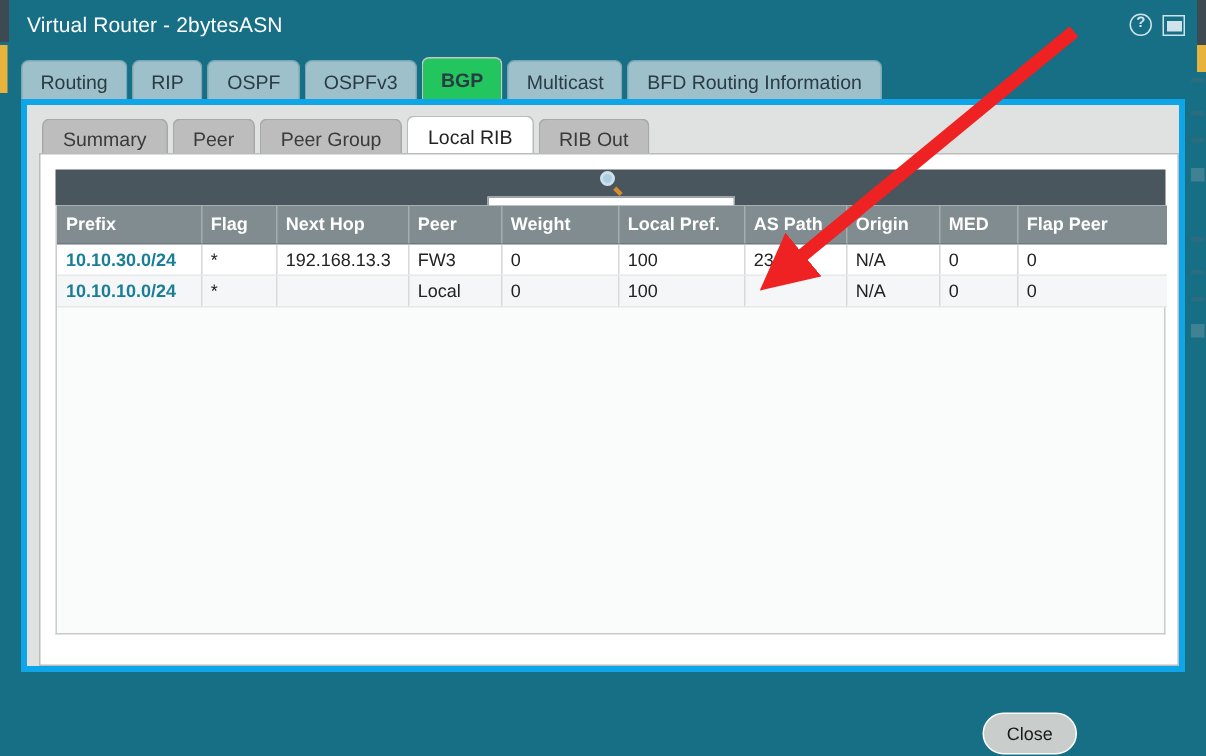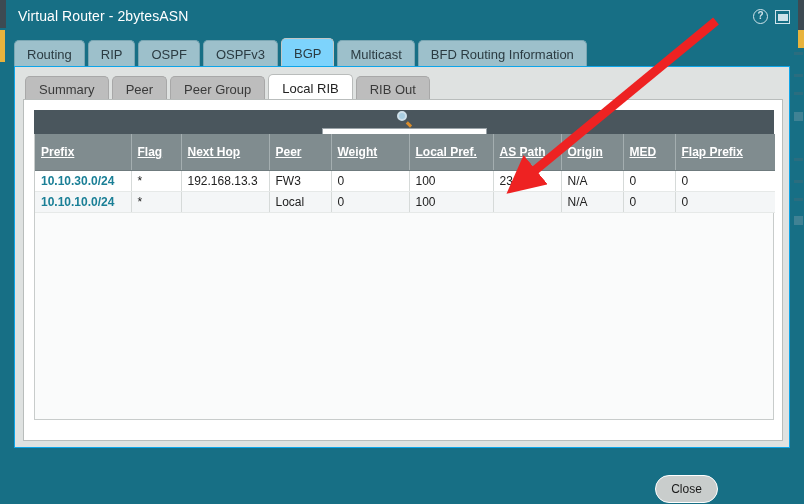--- a/index.html
+++ b/index.html
@@ -101,32 +101,33 @@
     font-size: 13px;
     color: #2b3b42;
     background: #9dc0cb;
     border: 1px solid #7ba7b4;
     border-bottom: none;
     border-radius: 5px 5px 0 0;
     cursor: pointer;
     white-space: nowrap;
   }
   .tab.active {
-    background: #7dd3fc;
+    background: #22c55e;
     border-color: #c3c7c6;
     color: #2b3b42;
     height: 30px;
+    font-weight: bold;
   }
 
   
   #panel {
     position: absolute; left: 14px; top: 66px;
     width: 776px; height: 382px;
     background: #dfe2e1;
-    border: 1px solid #0ea5e9;
+    border: 4px solid #0ea5e9;
   }
 
   
   #subtabs {
     position: absolute; left: 10px; top: 6px;
     height: 28px;
     display: flex; align-items: flex-end;
   }
   .subtab {
     height: 25px; padding: 0 13px;
@@ -228,26 +229,25 @@
     font-size: 12px;
     table-layout: fixed;
   }
   table.rib thead th {
     background: #808c8f;
     color: #ffffff;
     font-weight: bold;
     font-size: 12px;
     text-align: left;
     padding: 4px 6px;
-    height: 36px;
+    height: 25px;
     border-right: 1px solid #a4aeb0;
     border-bottom: 1px solid #6f7b7e;
     white-space: nowrap;
     cursor: pointer;
-    text-decoration: underline;
   }
   table.rib thead th:last-child { border-right: none; }
   table.rib tbody td {
     padding: 3px 6px;
     height: 19px;
     color: #222222;
     border-right: 1px solid #d6dad9;
     border-bottom: 1px solid #e6e9e8;
     white-space: nowrap;
     overflow: hidden;
@@ -390,21 +390,21 @@
               <tr>
                 <th>Prefix</th>
                 <th>Flag</th>
                 <th>Next Hop</th>
                 <th>Peer</th>
                 <th>Weight</th>
                 <th>Local Pref.</th>
                 <th>AS Path</th>
                 <th>Origin</th>
                 <th>MED</th>
-                <th>Flap Prefix</th>
+                <th>Flap Peer</th>
               </tr>
             </thead>
           <tbody>
               <tr>
                 <td class="prefix"><a>10.10.30.0/24</a></td>
                 <td>*</td>
                 <td>192.168.13.3</td>
                 <td>FW3</td>
                 <td>0</td>
                 <td>100</td>

